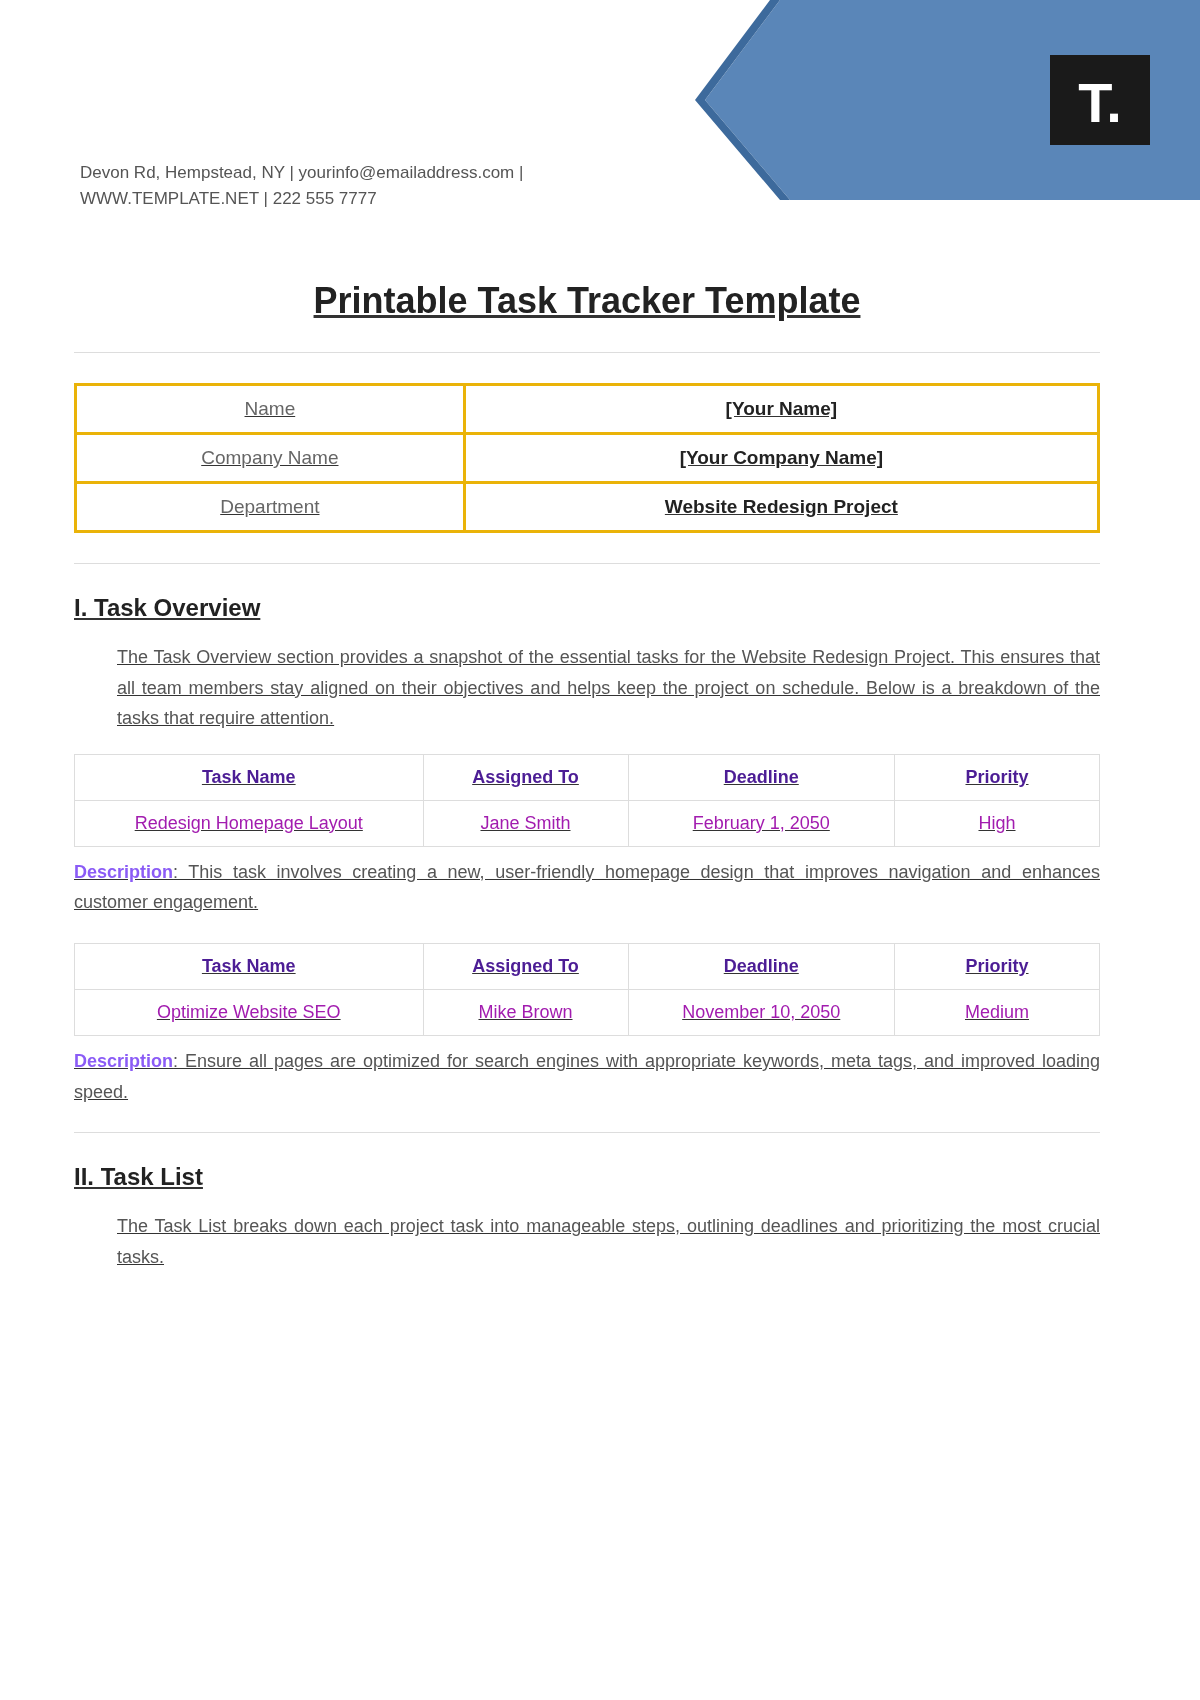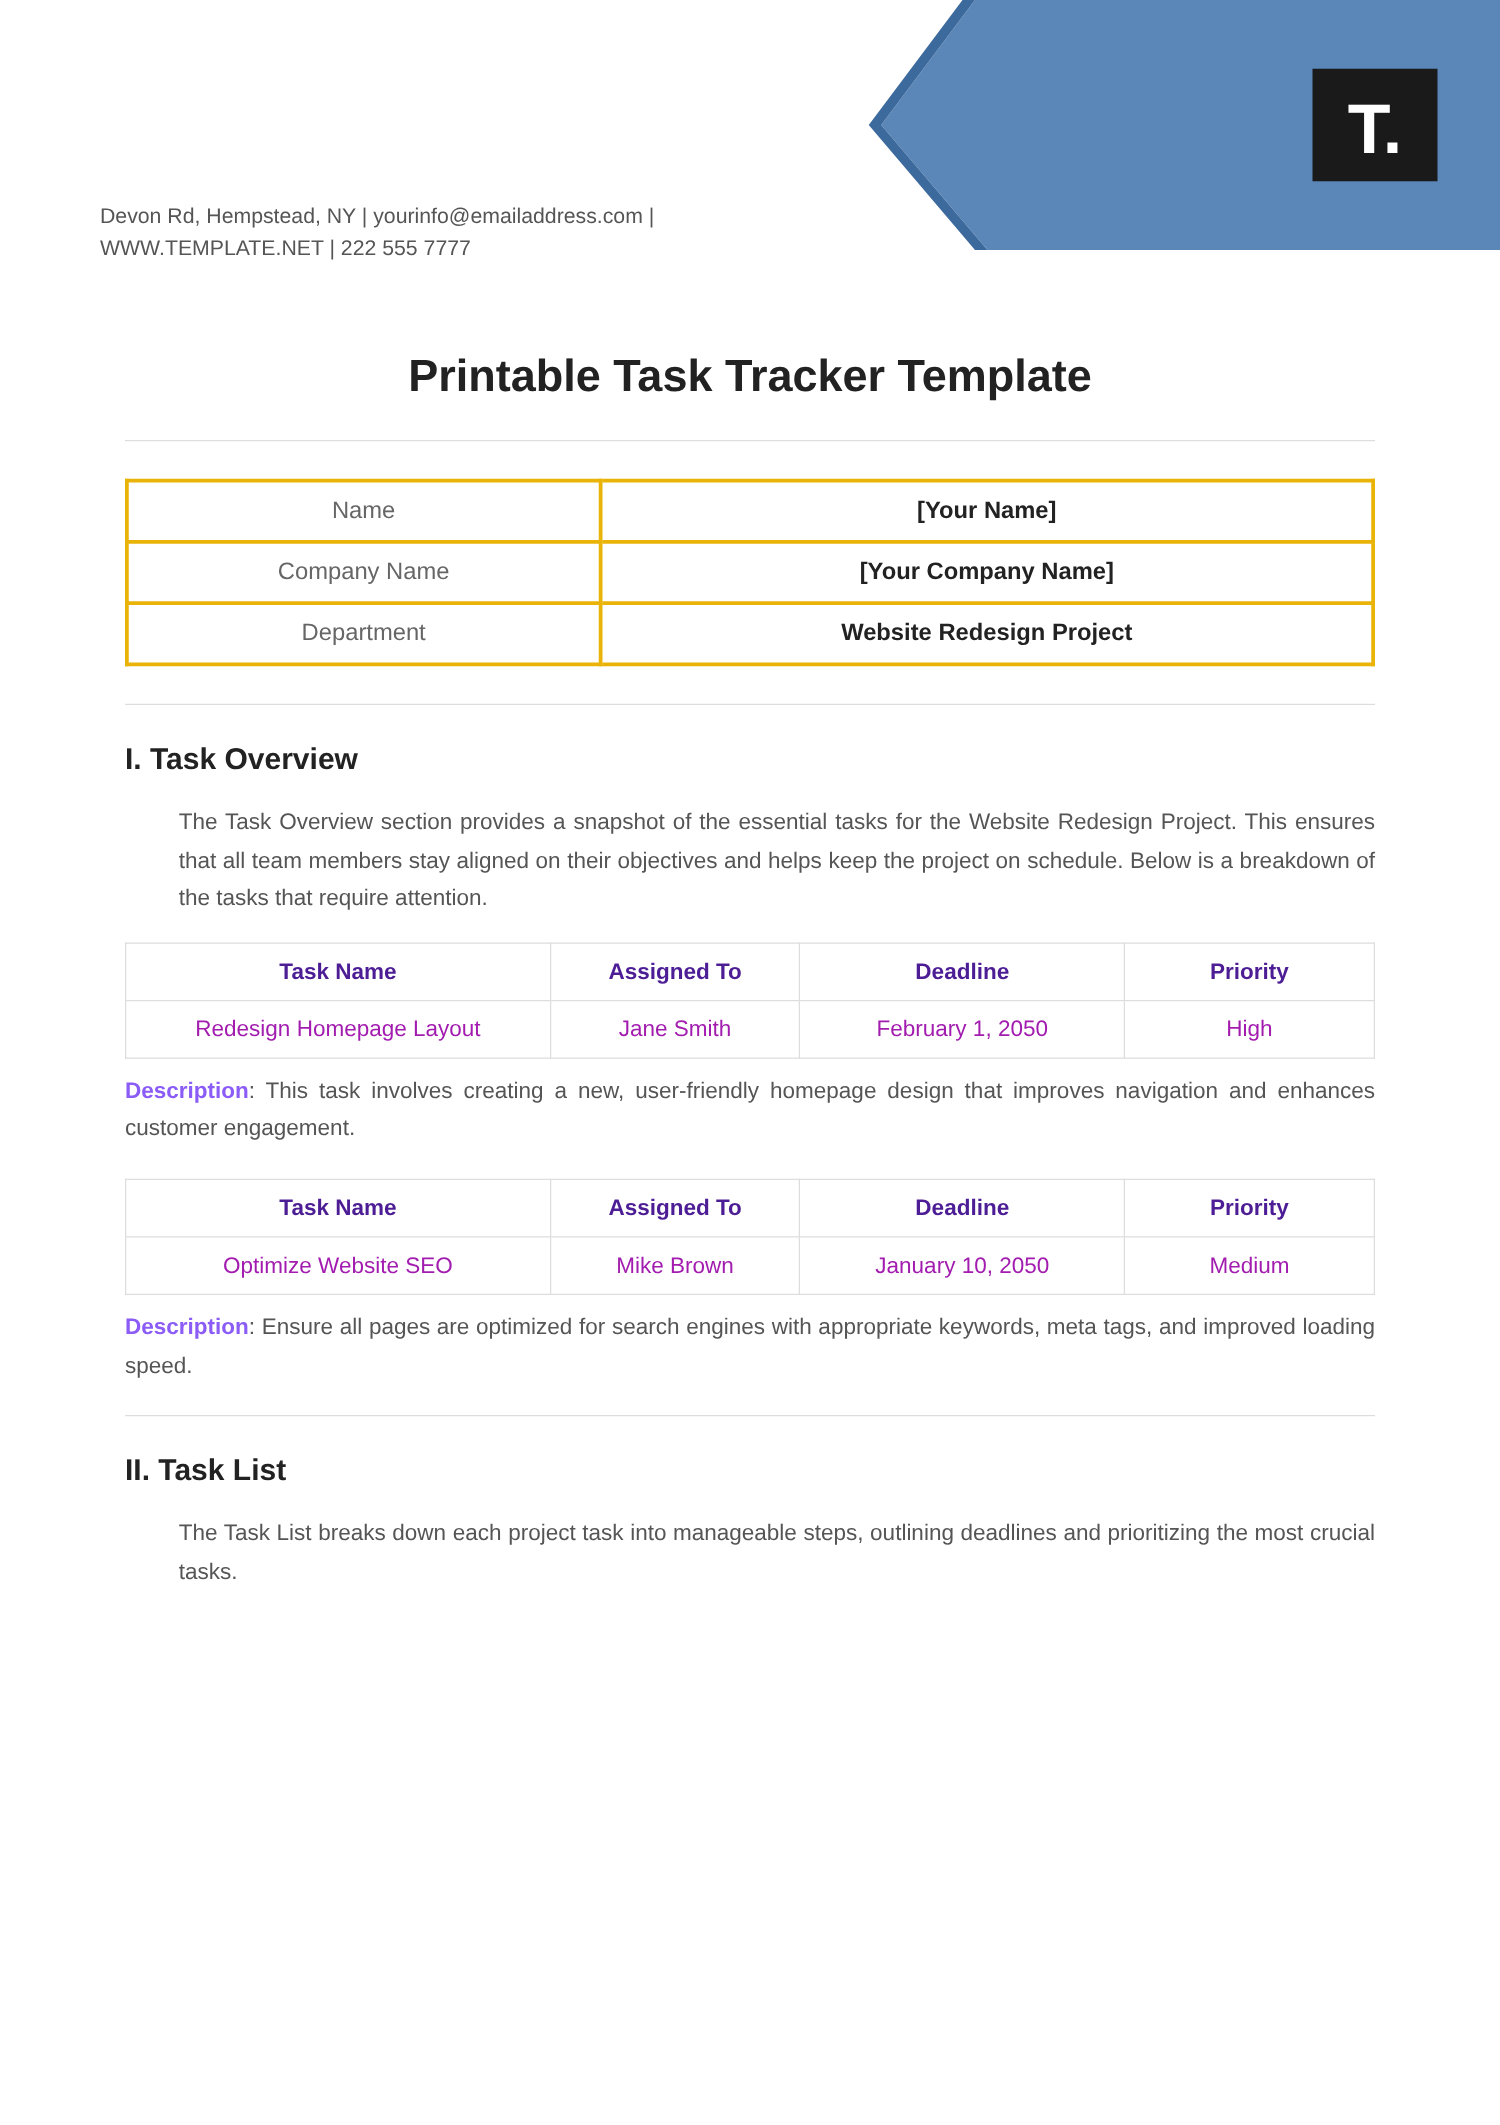--- a/index.html
+++ b/index.html
@@ -23,21 +23,22 @@
   .contact-info {
     position: absolute;
     top: 160px;
     left: 80px;
     font-size: 17px;
     color: #555;
     line-height: 1.5;
     max-width: 500px;
   }
   .content {
-    padding: 60px 100px 40px 100px;
+    padding: 60px 100px 40px 74px;
+    text-decoration: underline;
   }
   .page-title {
     text-align: center;
     font-size: 36px;
     font-weight: bold;
     color: #222;
     margin-bottom: 30px;
   }
   .hr {
     border: none;
@@ -178,21 +179,21 @@
     <tbody>
         <tr>
       <th style="width:34%">Task Name</th>
       <th style="width:20%">Assigned To</th>
       <th style="width:26%">Deadline</th>
       <th style="width:20%">Priority</th>
     </tr>
     <tr>
       <td>Optimize Website SEO</td>
       <td>Mike Brown</td>
-      <td>January 10, 2050</td>
+      <td>November 10, 2050</td>
       <td>Medium</td>
     </tr>
   </tbody>
     </table>
   <p class="task-desc">
     <span class="desc-label">Description</span><span>: Ensure all pages are optimized for search engines with appropriate keywords, meta tags, and improved loading speed.</span>
   </p>
 
   <hr class="hr">
 

